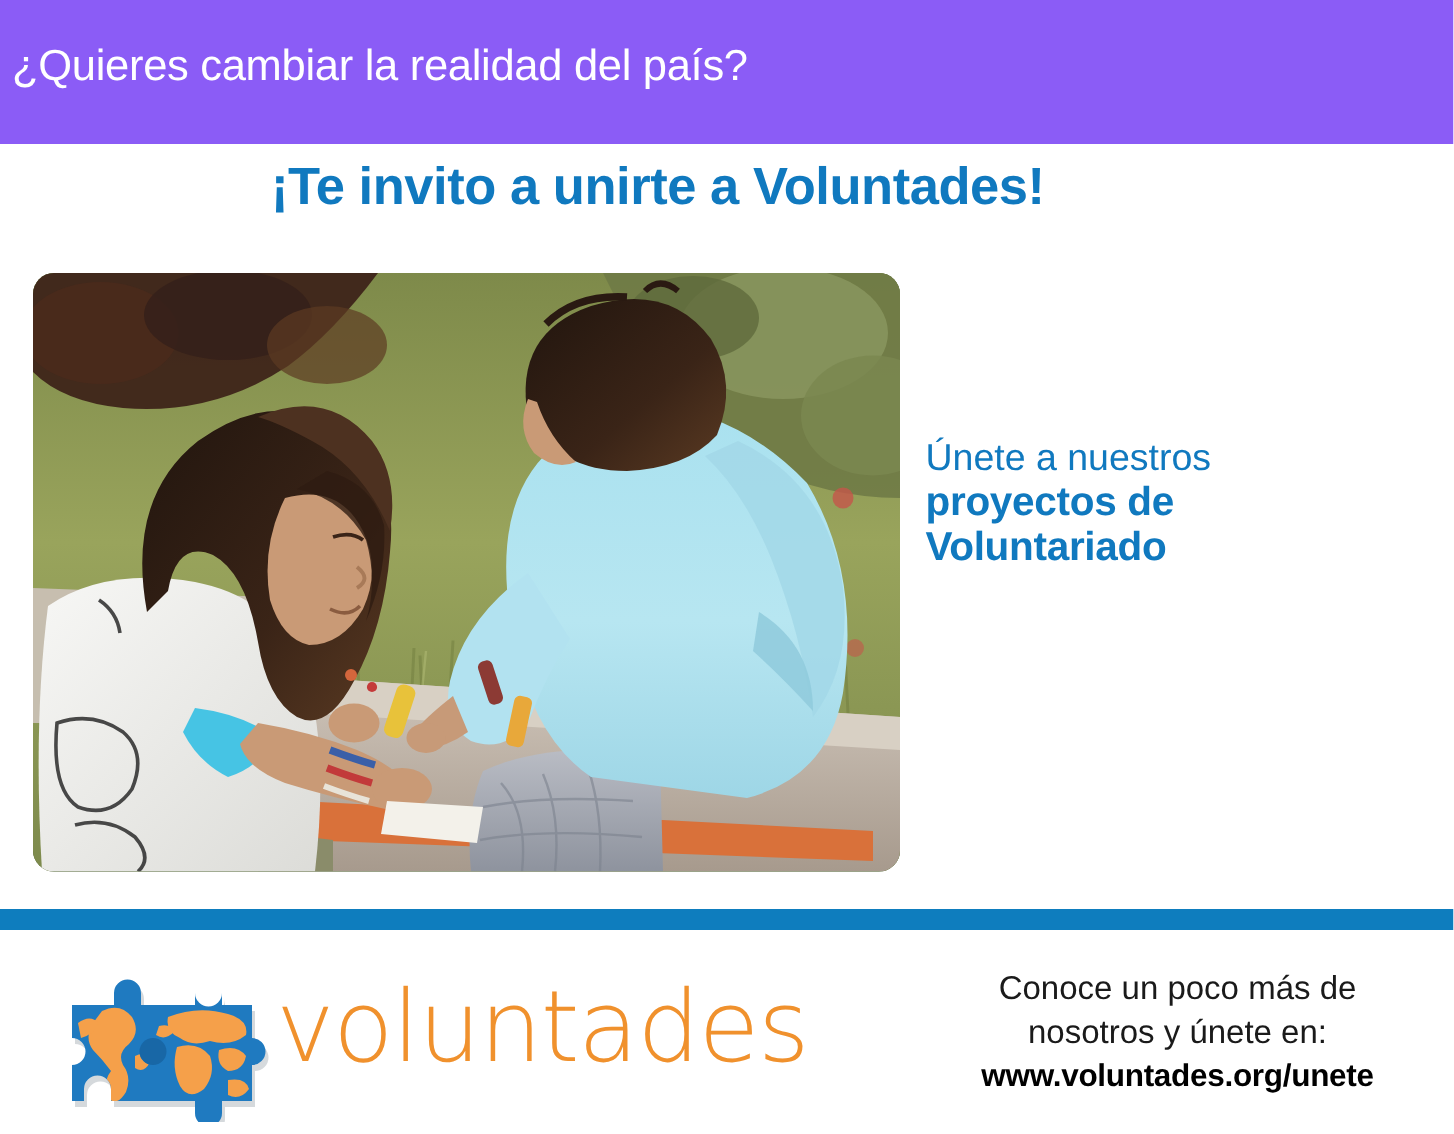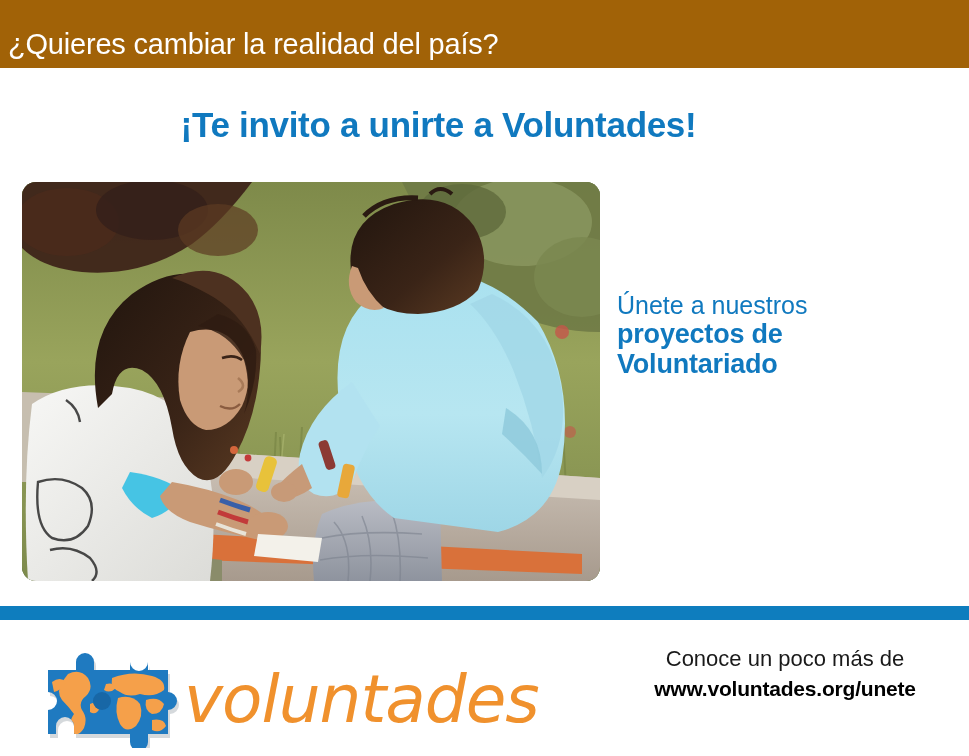--- a/index.html
+++ b/index.html
@@ -14,22 +14,22 @@
     font-family: "Liberation Sans", sans-serif;
     position: relative;
   }
 
   
   .top-banner {
     position: absolute;
     left: 0;
     top: 0;
     width: 969px;
-    height: 68px;
-    background: #a16207;
+    height: 96px;
+    background: #8b5cf6;
   }
   .top-banner-text {
     position: absolute;
     left: 8px;
     top: 28px;
     color: #ffffff;
     font-size: 29px;
     font-weight: 400;
     letter-spacing: -0.2px;
     white-space: nowrap;
@@ -120,22 +120,20 @@
     top: 620px;
     width: 969px;
     height: 136px;
     background: #ffffff;
   }
   .logo-wrap {
     position: absolute;
     left: 28px;
     top: 648px;
     display: flex;
-    align-items: center;
-    font-style: italic;
   }
   .logo-mark { width: 152px; height: 100px; }
   .logo-word {
     color: #f0912d;
     font-size: 66px;
     font-weight: 300;
     letter-spacing: -1px;
     line-height: 1;
     margin-left: 4px;
     margin-top: 4px;
@@ -392,14 +390,15 @@
       <path d="M78 36 Q86 34 88 40 Q82 46 76 42 Z"></path>
     </g>
 
     <circle cx="74" cy="53" r="9" fill="#1867a6"></circle>
   </svg>
   <div class="logo-word">voluntades</div>
 </div>
 
 <div class="footer-right">
   <div class="fr-line">Conoce un poco más de</div>
+  <div class="fr-line">nosotros y únete en:</div>
   <a class="fr-url" href="#">www.voluntades.org/unete</a>
 </div>
 
 </body></html>

